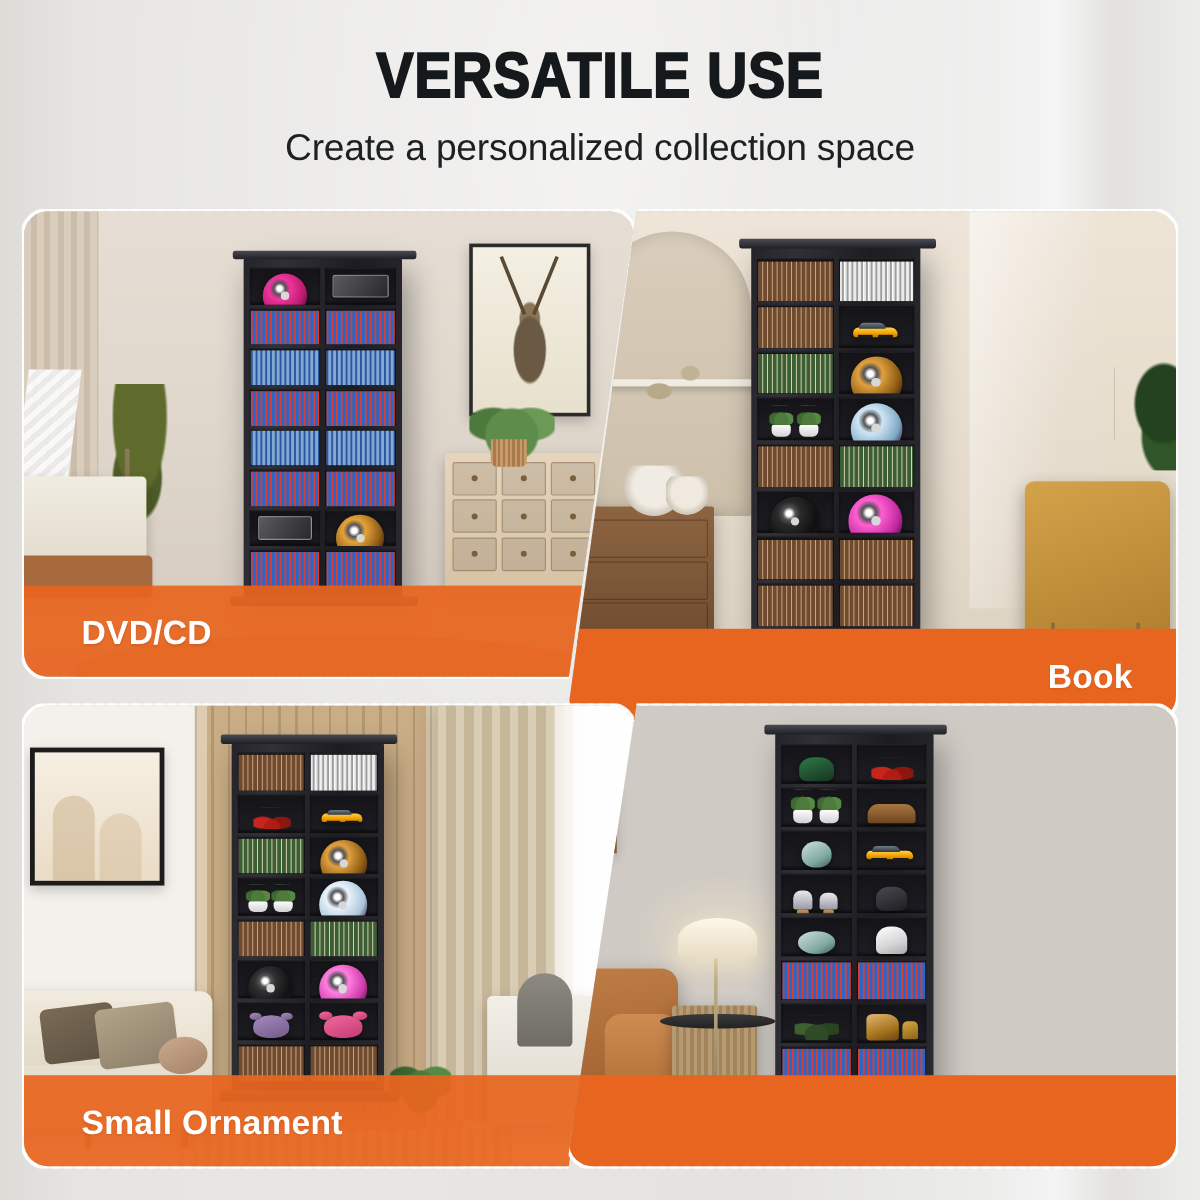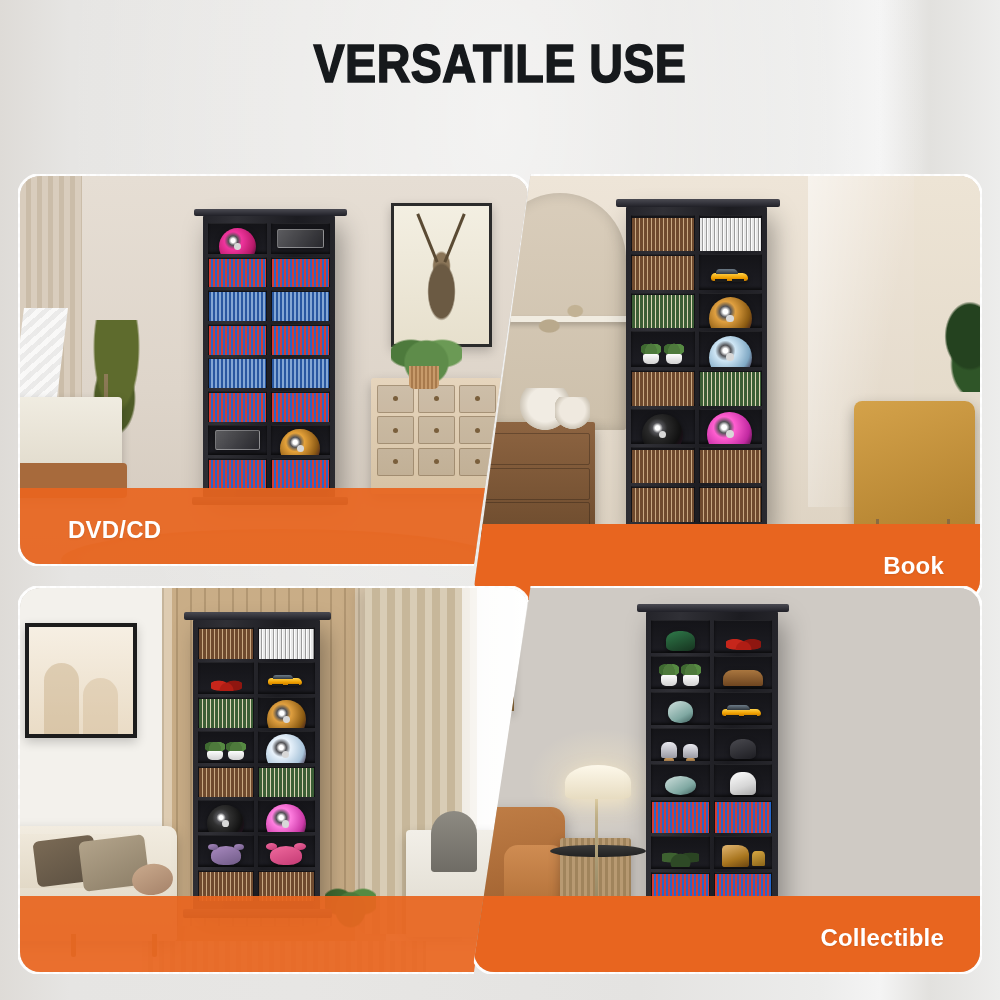--- a/index.html
+++ b/index.html
@@ -98,21 +98,21 @@
     left: -4%; right: -4%;
     bottom: 0;
     height: 76px;
     background: #e8651f;
     z-index: 4;
   }
   .band.sheer { opacity: .93; }
   .band-label {
     position: absolute;
     bottom: 20px;
-    font-size: 24px;
+    font-size: 28px;
     font-weight: 700;
     color: #ffffff;
     letter-spacing: 0.2px;
     z-index: 5;
     text-shadow: 0 1px 2px rgba(0,0,0,.10);
   }
   .lbl-left  { left: 48px; }
   .lbl-right { right: 36px; }
 
   
@@ -401,20 +401,21 @@
   .s4-glow{ left:10%; bottom:36%; width:30%; height:28%;
     background: radial-gradient(ellipse at 50% 50%, rgba(255,240,200,.45), rgba(255,240,200,0) 68%);}
 </style>
 </head>
 <body>
 
 <div class="page"></div>
 
 <div class="header">
   <div class="title">VERSATILE USE</div>
+  <div class="subtitle">Create a personalized collection space</div>
 </div>
 
 <div class="grid">
 
   <div class="panel p-left">
     <div class="photo">
       <div class="wall s1-wall abs"></div>
       <div class="abs s1-wallpanel"></div>
       <div class="abs s1-window"></div>
       <div class="abs s1-floor"></div>
@@ -691,20 +692,21 @@
               </div>
             <div class="cell">
                 <div class="spines books"></div>
               </div>
           </div>
         </div>
       </div>
     </div>
 
     <div class="band sheer"></div>
+    <div class="band-label lbl-left">Small Ornament</div>
   </div>
 
   <div class="panel p-right2">
     <div class="photo">
       <div class="abs s4-wallup"></div>
       <div class="abs s4-walllow"></div>
       <div class="abs s4-floor"></div>
       <div class="abs s4-art"></div>
       <div class="abs s4-glow"></div>
 
@@ -773,16 +775,15 @@
             </div>
             <div class="cell">
                 <div class="spines rainbow"></div>
               </div>
           </div>
         </div>
       </div>
     </div>
 
     <div class="band"></div>
-    <div class="band-label lbl-right">Collectible</div>
   </div>
 
 </div>
 
 </body></html>

